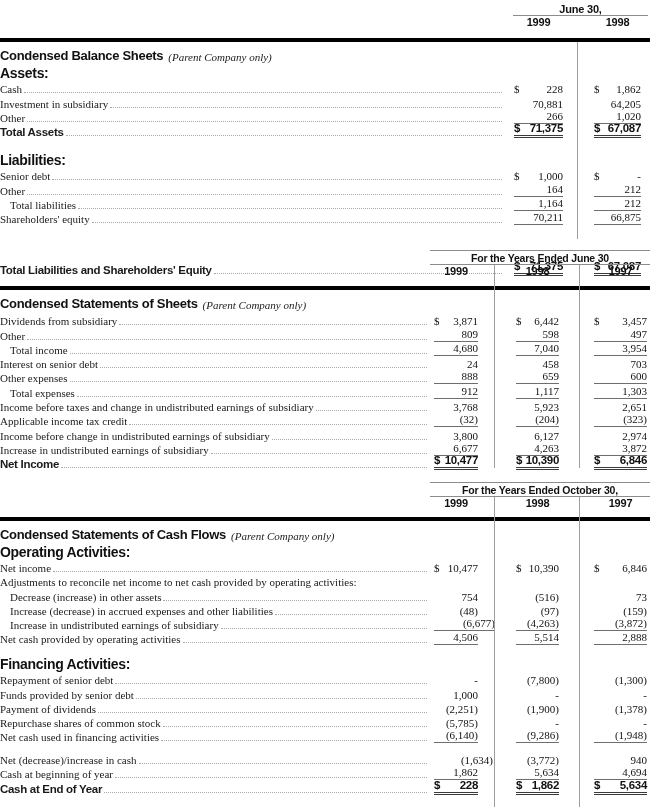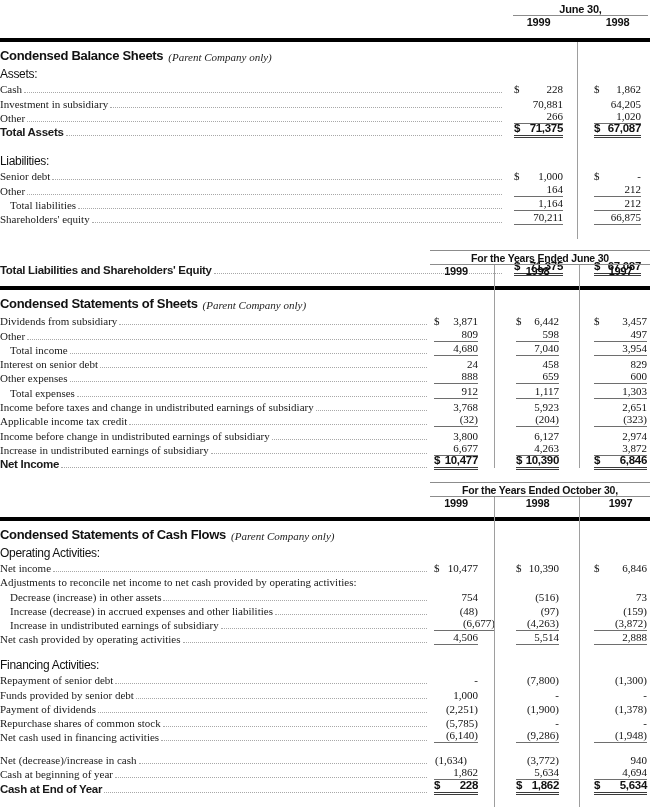--- a/index.html
+++ b/index.html
@@ -15,21 +15,21 @@
             font-family:"Liberation Sans",sans-serif;font-weight:bold;font-size:10.5px;letter-spacing:-0.2px;}
   .years{display:flex;height:21px;align-items:flex-start;}
   .ycell{box-sizing:border-box;text-align:center;padding-bottom:4px;
          font-family:"Liberation Sans",sans-serif;font-weight:bold;font-size:11px;letter-spacing:-0.2px;}
   .thick{height:4px;background:#000;margin-bottom:2px;}
   
   .title{height:19px;display:flex;align-items:flex-end;padding-bottom:2px;}
   .t-main{font-family:"Liberation Sans",sans-serif;font-weight:bold;font-size:13px;letter-spacing:-0.3px;}
   .t-note{font-family:"Liberation Serif",serif;font-style:italic;font-size:11px;margin-left:5px;color:#222;}
   .sechdr{height:16px;display:flex;align-items:flex-end;
-          font-family:"Liberation Sans",sans-serif;font-weight:normal;font-size:12px;letter-spacing:-0.3px;}
+          font-family:"Liberation Sans",sans-serif;font-weight:bold;font-size:14px;letter-spacing:-0.3px;}
   .row{display:flex;align-items:flex-end;font-size:11px;line-height:12px;}
   .lbl{white-space:nowrap;color:#1a1a1a;}
   .row.bold .lbl,.row.bold .num,.row.bold .cur{
      font-family:"Liberation Sans",sans-serif;font-weight:bold;letter-spacing:-0.3px;font-size:11.5px;}
   .dots{flex:1;border-bottom:1px dotted #a8a8a8;margin:0 3px 2px 2px;min-width:4px;}
   .v{box-sizing:border-box;display:flex;justify-content:flex-end;align-items:baseline;flex-shrink:0;}
   .v .inner{display:flex;justify-content:space-between;width:100%;}
   .cur{text-align:left;}
   .num{margin-left:auto;}
   .v.u .inner{border-bottom:1px solid #6e6e6e;padding-bottom:1px;}
@@ -275,21 +275,21 @@
             <span class="num">24</span>
           </span>
         </div>
         <div class="v" style="width: 85px; padding-left: 21px; padding-right: 21px;">
           <span class="inner">
             <span class="num">458</span>
           </span>
         </div>
         <div class="v" style="width: 70px; padding-left: 14px; padding-right: 3px;">
           <span class="inner">
-            <span class="num">829</span>
+            <span class="num">703</span>
           </span>
         </div>
       </div>
       <div class="row" style="height: 14.3px;">
         <span class="lbl">Other expenses</span>
         <span class="dots"></span>
         <div class="v u" style="width: 65px; padding-left: 4px; padding-right: 17px;">
           <span class="inner">
             <span class="num">888</span>
           </span>
@@ -636,21 +636,21 @@
         <div class="v u" style="width: 70px; padding-left: 14px; padding-right: 3px;">
           <span class="inner">
             <span class="num">(1,948)</span>
           </span>
         </div>
       </div>
       <div class="gap" style="height: 9px;"></div>
       <div class="row" style="height: 14.2px;">
         <span class="lbl">Net (decrease)/increase in cash</span>
         <span class="dots"></span>
-        <div class="v" style="width: 65px; padding-left: 4px; padding-right: 28px;">
+        <div class="v" style="width: 65px; padding-left: 4px; padding-right: 2px;">
           <span class="inner">
             <span class="num">(1,634)</span>
           </span>
         </div>
         <div class="v" style="width: 85px; padding-left: 21px; padding-right: 21px;">
           <span class="inner">
             <span class="num">(3,772)</span>
           </span>
         </div>
         <div class="v" style="width: 70px; padding-left: 14px; padding-right: 3px;">

